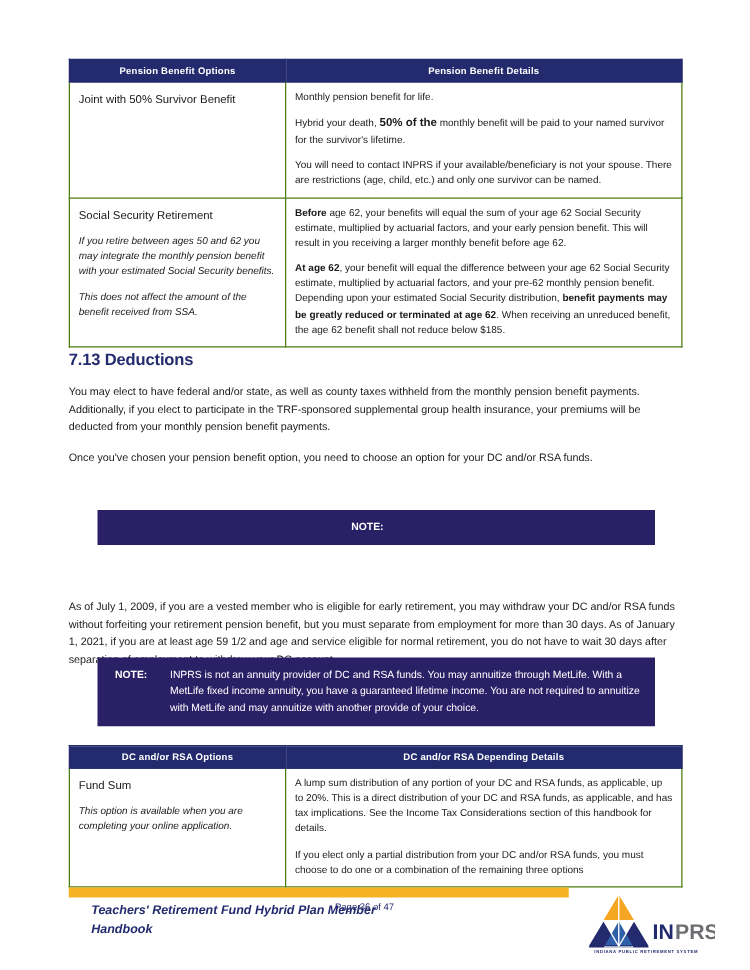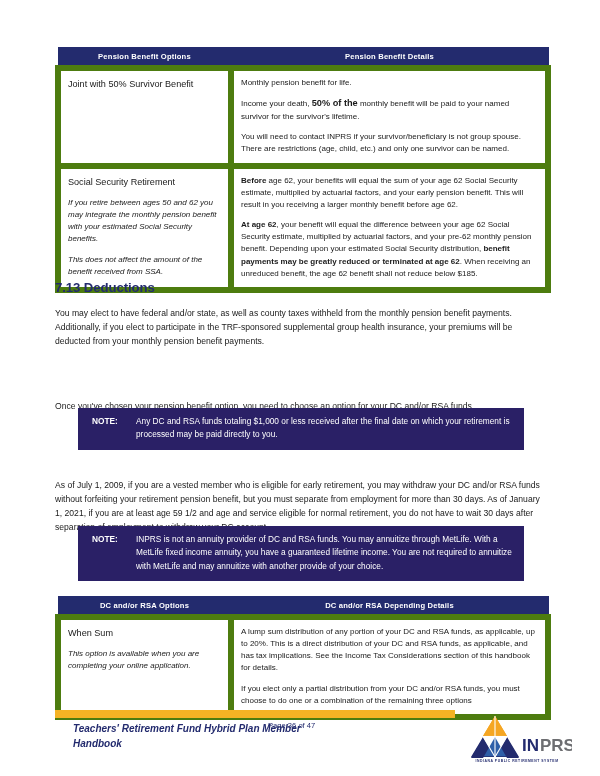--- a/index.html
+++ b/index.html
@@ -26,21 +26,21 @@
   
   .doc-table {
     position: absolute;
     left: 55px;
     width: 490px;
     border-collapse: collapse;
     table-layout: fixed;
     border: 1px solid #8a8a8a;
   }
   .doc-table td, .doc-table th {
-    border: 6px solid #4d7c0f;
+    border: 1px solid #4d7c0f;
     vertical-align: top;
     padding: 6px 7px 7px 7px;
   }
   .doc-table thead th {
     background: #232b6e;
     color: #ffffff;
     font-size: 7.6px;
     font-weight: bold;
     text-align: center;
     padding: 4px 4px;
@@ -185,46 +185,45 @@
         <th>Pension Benefit Details</th>
       </tr>
     </thead>
     <tbody>
       <tr>
         <td>
           <p class="opt-title">Joint with 50% Survivor Benefit</p>
         </td>
         <td>
           <p class="det-p">Monthly pension benefit for life.</p>
-          <p class="det-p"><span>Income your death, </span><span class="big-em">50% of the</span><span> monthly benefit will be paid to your named survivor for the survivor's lifetime.</span></p>
-          <p class="det-p">You will need to contact INPRS if your survivor/beneficiary is not group spouse. There are restrictions (age, child, etc.) and only one survivor can be named.</p>
+          <p class="det-p"><span>Hybrid your death, </span><span class="big-em">50% of the</span><span> monthly benefit will be paid to your named survivor for the survivor's lifetime.</span></p>
+          <p class="det-p">You will need to contact INPRS if your available/beneficiary is not your spouse. There are restrictions (age, child, etc.) and only one survivor can be named.</p>
         </td>
       </tr>
       <tr>
         <td>
           <p class="opt-title">Social Security Retirement</p>
           <p class="opt-note">If you retire between ages 50 and 62 you may integrate the monthly pension benefit with your estimated Social Security benefits.</p>
           <p class="opt-note">This does not affect the amount of the benefit received from SSA.</p>
         </td>
         <td>
           <p class="det-p"><b>Before</b><span> age 62, your benefits will equal the sum of your age 62 Social Security estimate, multiplied by actuarial factors, and your early pension benefit. This will result in you receiving a larger monthly benefit before age 62.</span></p>
           <p class="det-p"><b>At age 62</b><span>, your benefit will equal the difference between your age 62 Social Security estimate, multiplied by actuarial factors, and your pre-62 monthly pension benefit. Depending upon your estimated Social Security distribution, </span><b>benefit payments may be greatly reduced or terminated at age 62</b><span>. When receiving an unreduced benefit, the age 62 benefit shall not reduce below $185.</span></p>
         </td>
       </tr>
     </tbody>
   </table>
 
   <h2 class="h2" style="top:280px;">7.13 Deductions</h2>
   <p class="body-p" style="top:307px;">You may elect to have federal and/or state, as well as county taxes withheld from the monthly pension benefit payments. Additionally, if you elect to participate in the TRF-sponsored supplemental group health insurance, your premiums will be deducted from your monthly pension benefit payments.</p>
 
-  <p class="body-p" style="top:360px;margin-top:40px;">Once you've chosen your pension benefit option, you need to choose an option for your DC and/or RSA funds.</p>
+  <p class="body-p" style="top:360px;">Once you've chosen your pension benefit option, you need to choose an option for your DC and/or RSA funds.</p>
 
   <div class="note-box" style="top:408px;">
     <div class="note-label">NOTE:</div>
-    <div class="note-text">Any DC and RSA funds totaling $1,000 or less received after the final date on which your retirement is processed may be paid directly to you.</div>
   </div>
 
   <p class="body-p" style="top:479px;">As of July 1, 2009, if you are a vested member who is eligible for early retirement, you may withdraw your DC and/or RSA funds without forfeiting your retirement pension benefit, but you must separate from employment for more than 30 days. As of January 1, 2021, if you are at least age 59 1/2 and age and service eligible for normal retirement, you do not have to wait 30 days after separation of employment to withdraw your DC account.</p>
 
   <div class="note-box" style="top:526px;">
     <div class="note-label">NOTE:</div>
     <div class="note-text">INPRS is not an annuity provider of DC and RSA funds. You may annuitize through MetLife. With a MetLife fixed income annuity, you have a guaranteed lifetime income. You are not required to annuitize with MetLife and may annuitize with another provide of your choice.</div>
   </div>
 
   <table class="doc-table" style="top:596px;">
@@ -234,21 +233,21 @@
       </colgroup>
     <thead>
       <tr>
         <th>DC and/or RSA Options</th>
         <th>DC and/or RSA Depending Details</th>
       </tr>
     </thead>
     <tbody>
       <tr>
         <td>
-          <p class="opt-title">When Sum</p>
+          <p class="opt-title">Fund Sum</p>
           <p class="opt-note">This option is available when you are completing your online application.</p>
         </td>
         <td>
           <p class="det-p">A lump sum distribution of any portion of your DC and RSA funds, as applicable, up to 20%. This is a direct distribution of your DC and RSA funds, as applicable, and has tax implications. See the Income Tax Considerations section of this handbook for details.</p>
           <p class="det-p">If you elect only a partial distribution from your DC and/or RSA funds, you must choose to do one or a combination of the remaining three options</p>
         </td>
       </tr>
     </tbody>
   </table>
 

